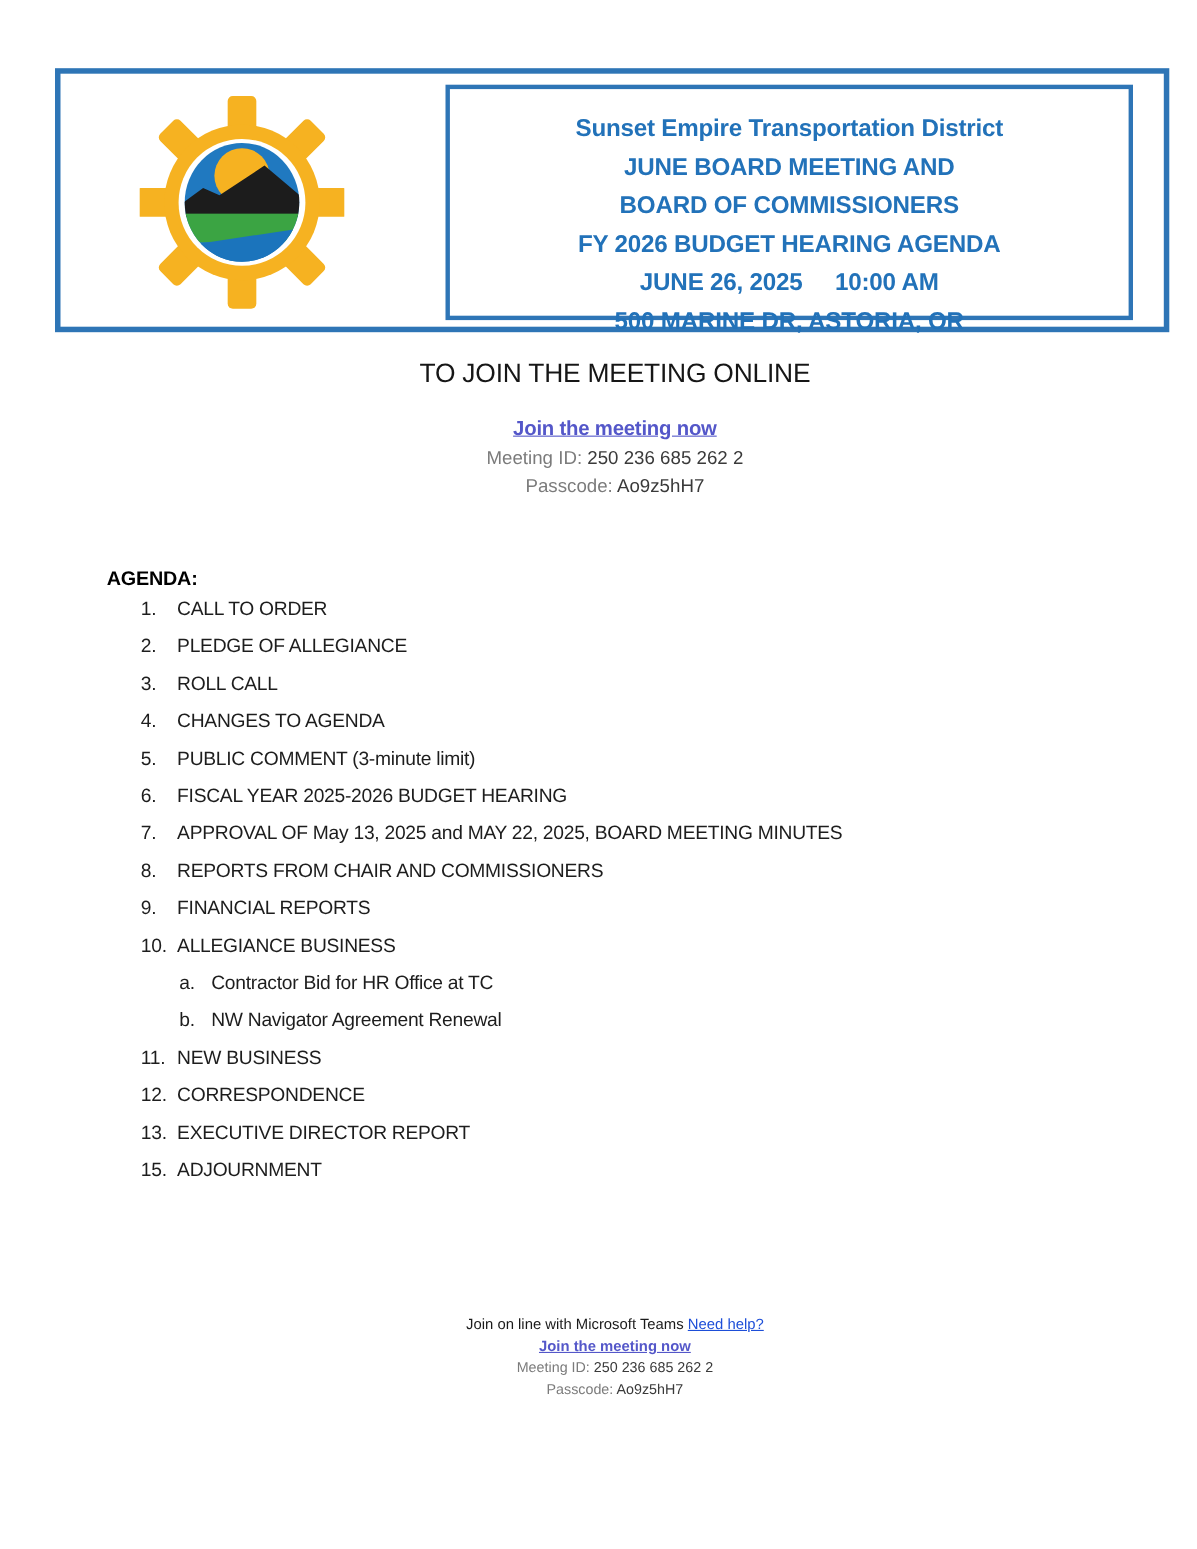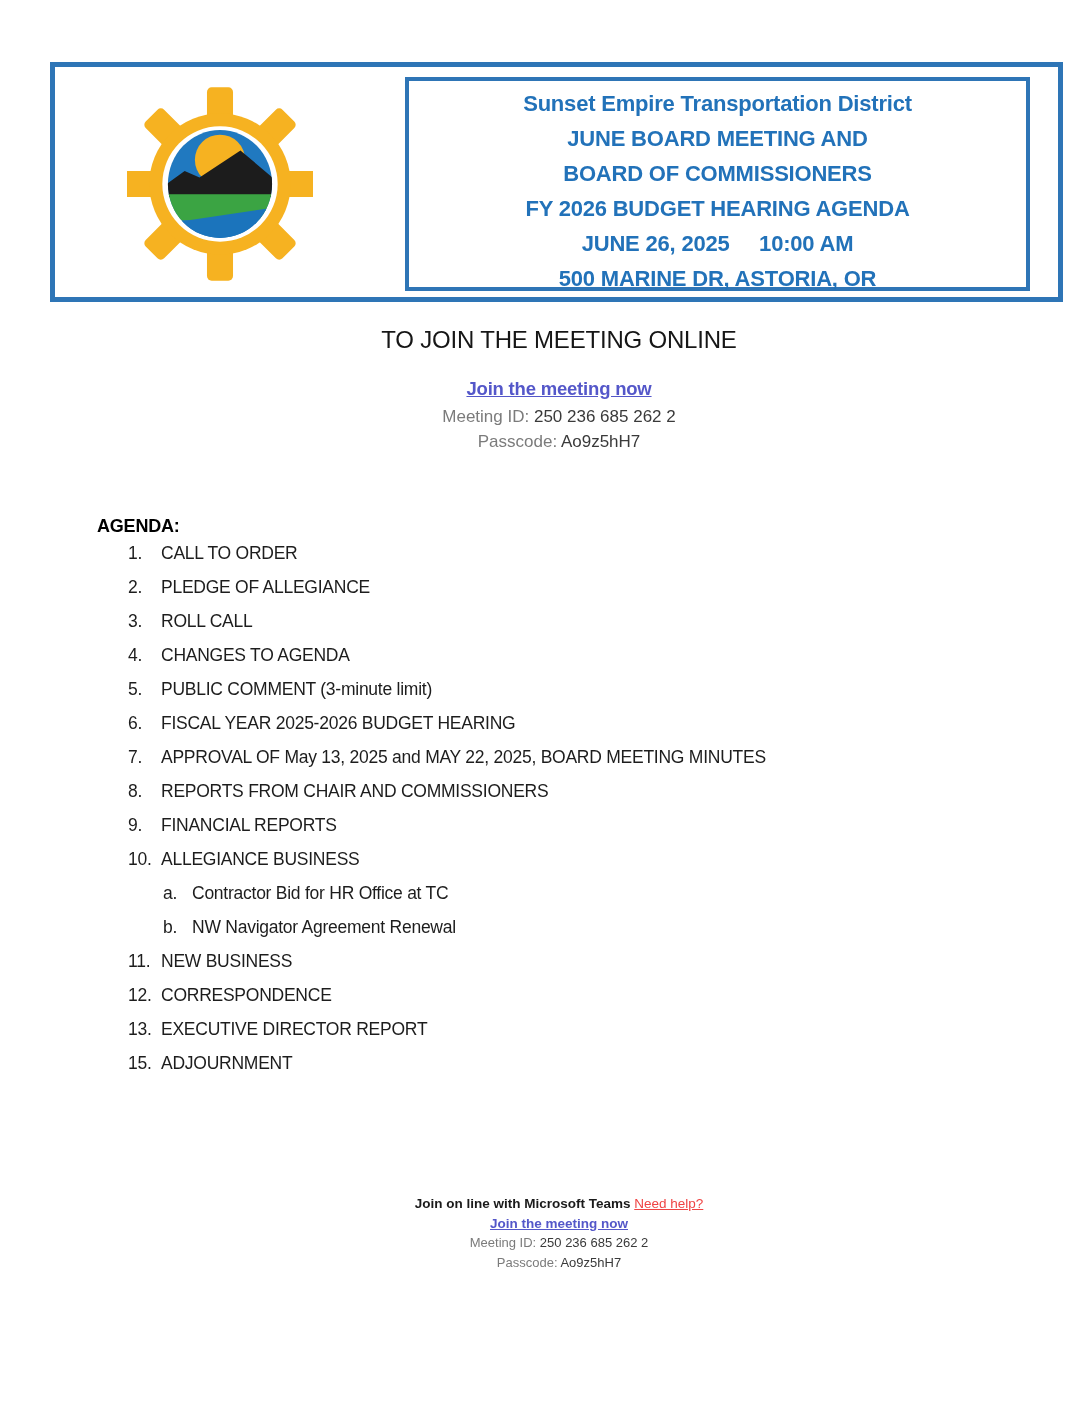--- a/index.html
+++ b/index.html
@@ -15,21 +15,21 @@
   }
   .logo-wrap { position:absolute; left:72px; top:18px; width:186px; height:198px; }
   .title-box {
     position:absolute; left:350px; top:10px; width:617px; height:206px;
     border:4px solid #2E75B6; box-sizing:content-box;
   }
   .title-line {
     text-align:center; white-space:pre; line-height:35px; padding:0;
     font-size:22px; font-weight:bold; color:#2272B9; letter-spacing:-0.2px;
   }
-  .title-box .title-line:first-child { margin-top:5px; }
+  .title-box .title-line:first-child { margin-top:18px; }
 
   
   .join-top { position:absolute; left:15px; top:326px; width:1088px; text-align:center; }
   .join-heading { font-size:24px; color:#161616; line-height:28px; letter-spacing:-0.2px; }
   .join-link {
     display:inline-block; margin-top:6px; font-size:18.5px; font-weight:bold;
     color:#5457C9; text-decoration:underline; cursor:pointer; letter-spacing:-0.2px;
   }
   .meta-line { margin-top:6px; font-size:17px; color:#3a3a3a; line-height:22px; }
   .meta-label { color:#7b7b7b; }
@@ -45,22 +45,22 @@
     font-size:17.5px; color:#1d1d1d; letter-spacing:-0.25px;
   }
   .agenda-row.l1 { padding-left:128px; }
   .agenda-row.l1 .num { width:33px; flex:0 0 33px; }
   .agenda-row.l2 { padding-left:163px; }
   .agenda-row.l2 .num { width:29px; flex:0 0 29px; }
 
   
   .footer { position:absolute; left:15px; top:1194px; width:1088px; text-align:center; }
   .footer-line1 { font-size:13.5px; color:#1a1a1a; line-height:19.5px; }
-  .teams-label { font-weight:bold; }
-  .help-link { color:#ef4444; text-decoration:underline; cursor:pointer; }
+  .teams-label { font-weight:normal; }
+  .help-link { color:#1d4ed8; text-decoration:underline; cursor:pointer; }
   .footer-join-link {
     display:inline-block; font-size:13.5px; font-weight:bold; color:#5457C9;
     text-decoration:underline; line-height:19.5px; cursor:pointer;
   }
   .footer-meta { font-size:13px; color:#3a3a3a; line-height:19.5px; }
   .footer-meta .meta-label { color:#7b7b7b; }
 </style>
 </head>
 <body>
 

